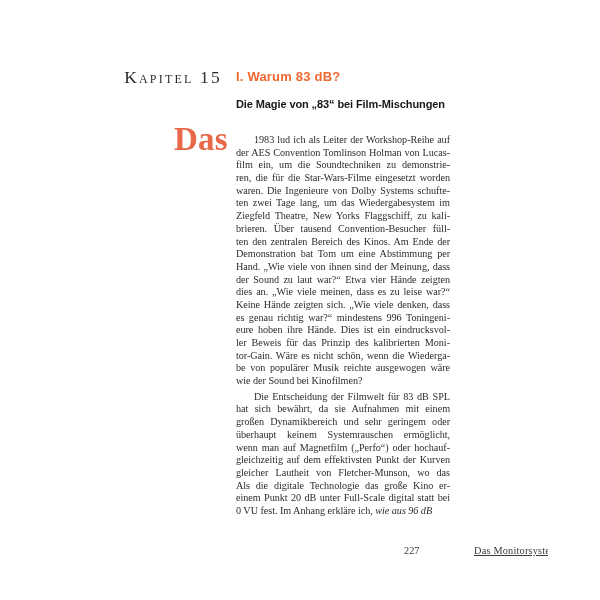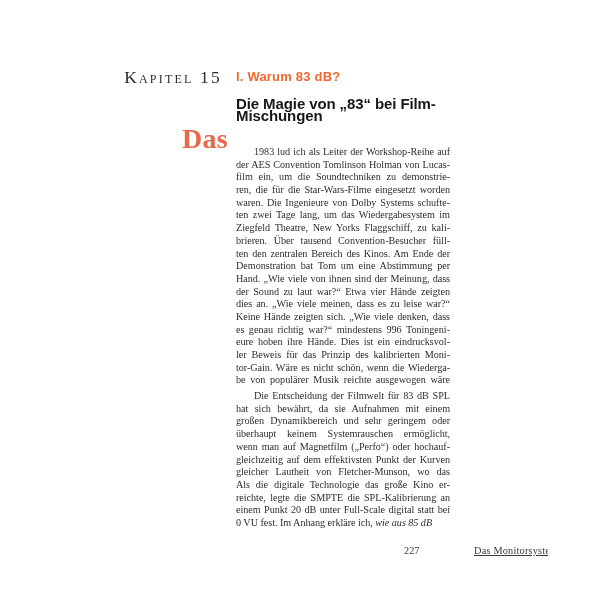--- a/index.html
+++ b/index.html
@@ -40,39 +40,39 @@
     color: var(--accent_heading, #f0682f);
   }
   .title {
     position: absolute;
     left: 0;
     top: 125px;
     width: 228px;
     text-align: right;
     font-family: "Liberation Serif", serif;
     font-weight: 700;
-    font-size: 28px;
+    font-size: 33px;
     line-height: 28px;
     letter-spacing: 0.3px;
     color: var(--accent_title, #e8694a);
   }
   .body-col {
     position: absolute;
     left: 236px;
     top: 98px;
     width: 214px;
     font-family: "Liberation Serif", serif;
     font-size: 10.2px;
     letter-spacing: -0.05px;
     color: #2d2d31;
   }
   .subhead {
     font-family: "Liberation Sans", sans-serif;
     font-weight: 700;
-    font-size: 15px;
+    font-size: 11px;
     line-height: 12px;
     letter-spacing: -0.1px;
     margin-bottom: 1px;
     color: #17171c;
   }
   .para {
     line-height: 12.7px;
     margin-top: 24px;
   }
   .para-gap {
@@ -144,33 +144,33 @@
           <div class="bline">Demonstration bat Tom um eine Abstimmung per</div>
           <div class="bline">Hand. „Wie viele von ihnen sind der Meinung, dass</div>
           <div class="bline">der Sound zu laut war?“ Etwa vier Hände zeigten</div>
           <div class="bline">dies an. „Wie viele meinen, dass es zu leise war?“</div>
           <div class="bline">Keine Hände zeigten sich. „Wie viele denken, dass</div>
           <div class="bline">es genau richtig war?“ mindestens 996 Toningeni-</div>
           <div class="bline">eure hoben ihre Hände. Dies ist ein eindrucksvol-</div>
           <div class="bline">ler Beweis für das Prinzip des kalibrierten Moni-</div>
           <div class="bline">tor-Gain. Wäre es nicht schön, wenn die Wiederga-</div>
           <div class="bline">be von populärer Musik reichte ausgewogen wäre</div>
+          <div class="bline lastline">wie der Sound bei Kinofilmen?</div>
         </div>
         <div class="para para-gap">
           <div class="bline indent">Die Entscheidung der Filmwelt für 83 dB SPL</div>
           <div class="bline">hat sich bewährt, da sie Aufnahmen mit einem</div>
           <div class="bline">großen Dynamikbereich und sehr geringem oder</div>
           <div class="bline">überhaupt keinem Systemrauschen ermöglicht,</div>
           <div class="bline">wenn man auf Magnetfilm („Perfo“) oder hochauf-</div>
           <div class="bline">gleichzeitig auf dem effektivsten Punkt der Kurven</div>
           <div class="bline">gleicher Lautheit von Fletcher-Munson, wo das</div>
           <div class="bline">Als die digitale Technologie das große Kino er-</div>
-          <div class="bline">reichte, legte die SMPTE die SPL-Kalibrierung an</div>
           <div class="bline">einem Punkt 20 dB unter Full-Scale digital statt bei</div>
-          <div class="bline lastline"><span>0 VU fest. Im Anhang erkläre ich, </span><em>wie aus 85 dB</em></div>
+          <div class="bline lastline"><span>0 VU fest. Im Anhang erkläre ich, </span><em>wie aus 96 dB</em></div>
         </div>
       </div>
   </div>
 
   <div class="footer">
     <span class="pgnum">227</span>
     <span class="pgchap">Das Monitorsystem</span>
   </div>
 
 </div>

